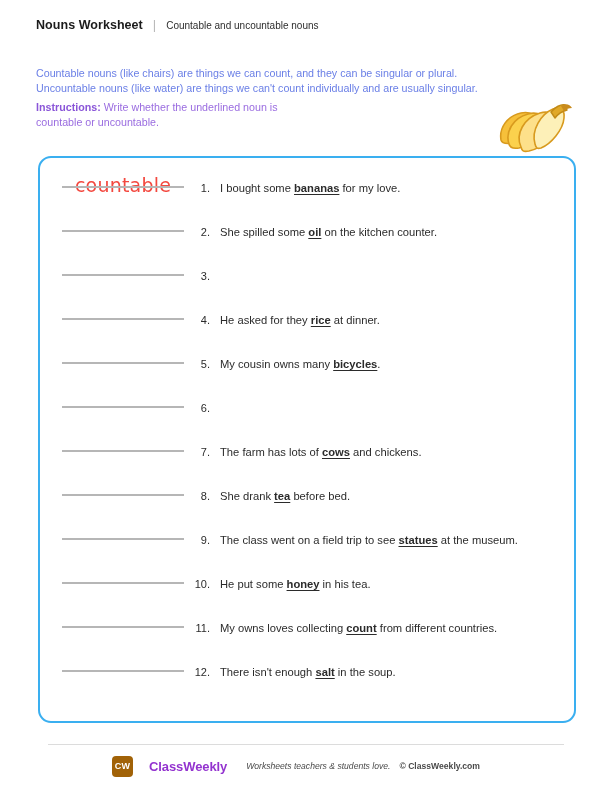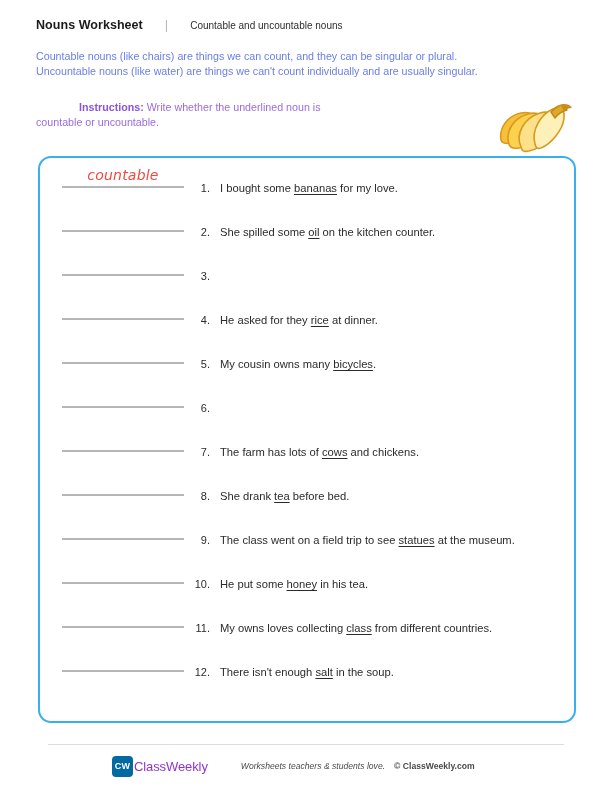--- a/index.html
+++ b/index.html
@@ -25,21 +25,21 @@
   
   .header {
     position: absolute;
     left: 36px;
     top: 17px;
     width: 545px;
   }
   .title-row {
     display: flex;
     align-items: baseline;
-    gap: 16px;
+    gap: 4px;
     white-space: nowrap;
   }
   .title-main {
     font-size: 12.5px;
     font-weight: bold;
     color: #1b1b1b;
     letter-spacing: 0.05px;
   }
   .title-sep {
     font-size: 13px;
@@ -49,41 +49,40 @@
   }
   .title-sub {
     font-size: 10px;
     color: #2e2e2e;
     font-weight: normal;
   }
 
   .description {
     position: absolute;
     left: 36px;
-    top: 49px;
+    top: 66px;
     width: 548px;
     font-size: 10.7px;
     line-height: 15.2px;
     color: #6a7fe6;
   }
   .description div { white-space: nowrap; }
 
   .instructions {
     position: absolute;
     left: 36px;
     top: 100px;
     width: 360px;
     font-size: 10.7px;
     line-height: 15.2px;
     color: #9a6ce0;
   }
   .instructions .lbl {
     font-weight: bold;
     color: #8a55d8;
-    margin-left: 43px;
   }
   .instructions div { white-space: nowrap; }
 
   
   .banana {
     position: absolute;
     left: 487px;
     top: 100px;
     width: 92px;
     height: 58px;
@@ -128,27 +127,26 @@
     left: 0;
     right: 0;
     top: 28px;
     height: 2px;
     background: #b6b6b6;
   }
   .ans-text {
     position: absolute;
     left: 0;
     right: 0;
-    top: 9px;
+    top: 16px;
     text-align: center;
     font-family: "DejaVu Sans", sans-serif;
-    font-size: 14px;
+    font-size: 19px;
     color: #f3483f;
     letter-spacing: 0.2px;
-    font-style: italic;
   }
 
   .qnum {
     flex: 0 0 26px;
     text-align: right;
     font-size: 11px;
     color: #2b2b2b;
     padding-top: 24px;
     box-sizing: border-box;
   }
@@ -157,20 +155,21 @@
     font-size: 11.2px;
     color: #2b2b2b;
     padding-top: 23px;
     padding-left: 10px;
     line-height: 15px;
     white-space: nowrap;
   }
   .qtext u {
     text-decoration: underline;
     text-underline-offset: 1.5px;
+    font-weight: bold;
   }
 
   
   .footer-rule {
     position: absolute;
     left: 48px;
     top: 744px;
     width: 516px;
     height: 1px;
     background: #dcdcdc;
@@ -181,41 +180,41 @@
     top: 752px;
     width: 516px;
     height: 28px;
     display: flex;
     align-items: center;
   }
   .logo-mark {
     width: 21px;
     height: 21px;
     border-radius: 4px;
-    background: #0369a1;
+    background: #a16207;
     color: #ffffff;
     font-size: 9px;
     font-weight: bold;
     display: flex;
     align-items: center;
     justify-content: center;
     letter-spacing: 0.2px;
     margin-left: 64px;
   }
   .logo-word {
     font-size: 13px;
-    font-weight: normal;
+    font-weight: bold;
     color: #9333cf;
-    margin-left: 1px;
+    margin-left: 16px;
     letter-spacing: -0.1px;
   }
   .foot-tag {
     font-size: 8.6px;
     color: #4a4a4a;
-    margin-left: 33px;
+    margin-left: 19px;
     font-style: italic;
   }
   .foot-copy {
     font-size: 8.6px;
     color: #4a4a4a;
     margin-left: 9px;
     font-weight: bold;
   }
 </style>
 </head>
@@ -333,21 +332,21 @@
           </div>
           <div class="qnum">10.</div>
           <div class="qtext"><span>He put some </span><u>honey</u><span> in his tea.</span></div>
         </div>
         <div class="row">
           <div class="ans">
             <div class="ans-text"></div>
             <div class="ans-line"></div>
           </div>
           <div class="qnum">11.</div>
-          <div class="qtext"><span>My owns loves collecting </span><u>class</u><span> from different countries.</span></div>
+          <div class="qtext"><span>My owns loves collecting </span><u>count</u><span> from different countries.</span></div>
         </div>
         <div class="row">
           <div class="ans">
             <div class="ans-text"></div>
             <div class="ans-line"></div>
           </div>
           <div class="qnum">12.</div>
           <div class="qtext"><span>There isn't enough </span><u>salt</u><span> in the soup.</span></div>
         </div>
       </div>

